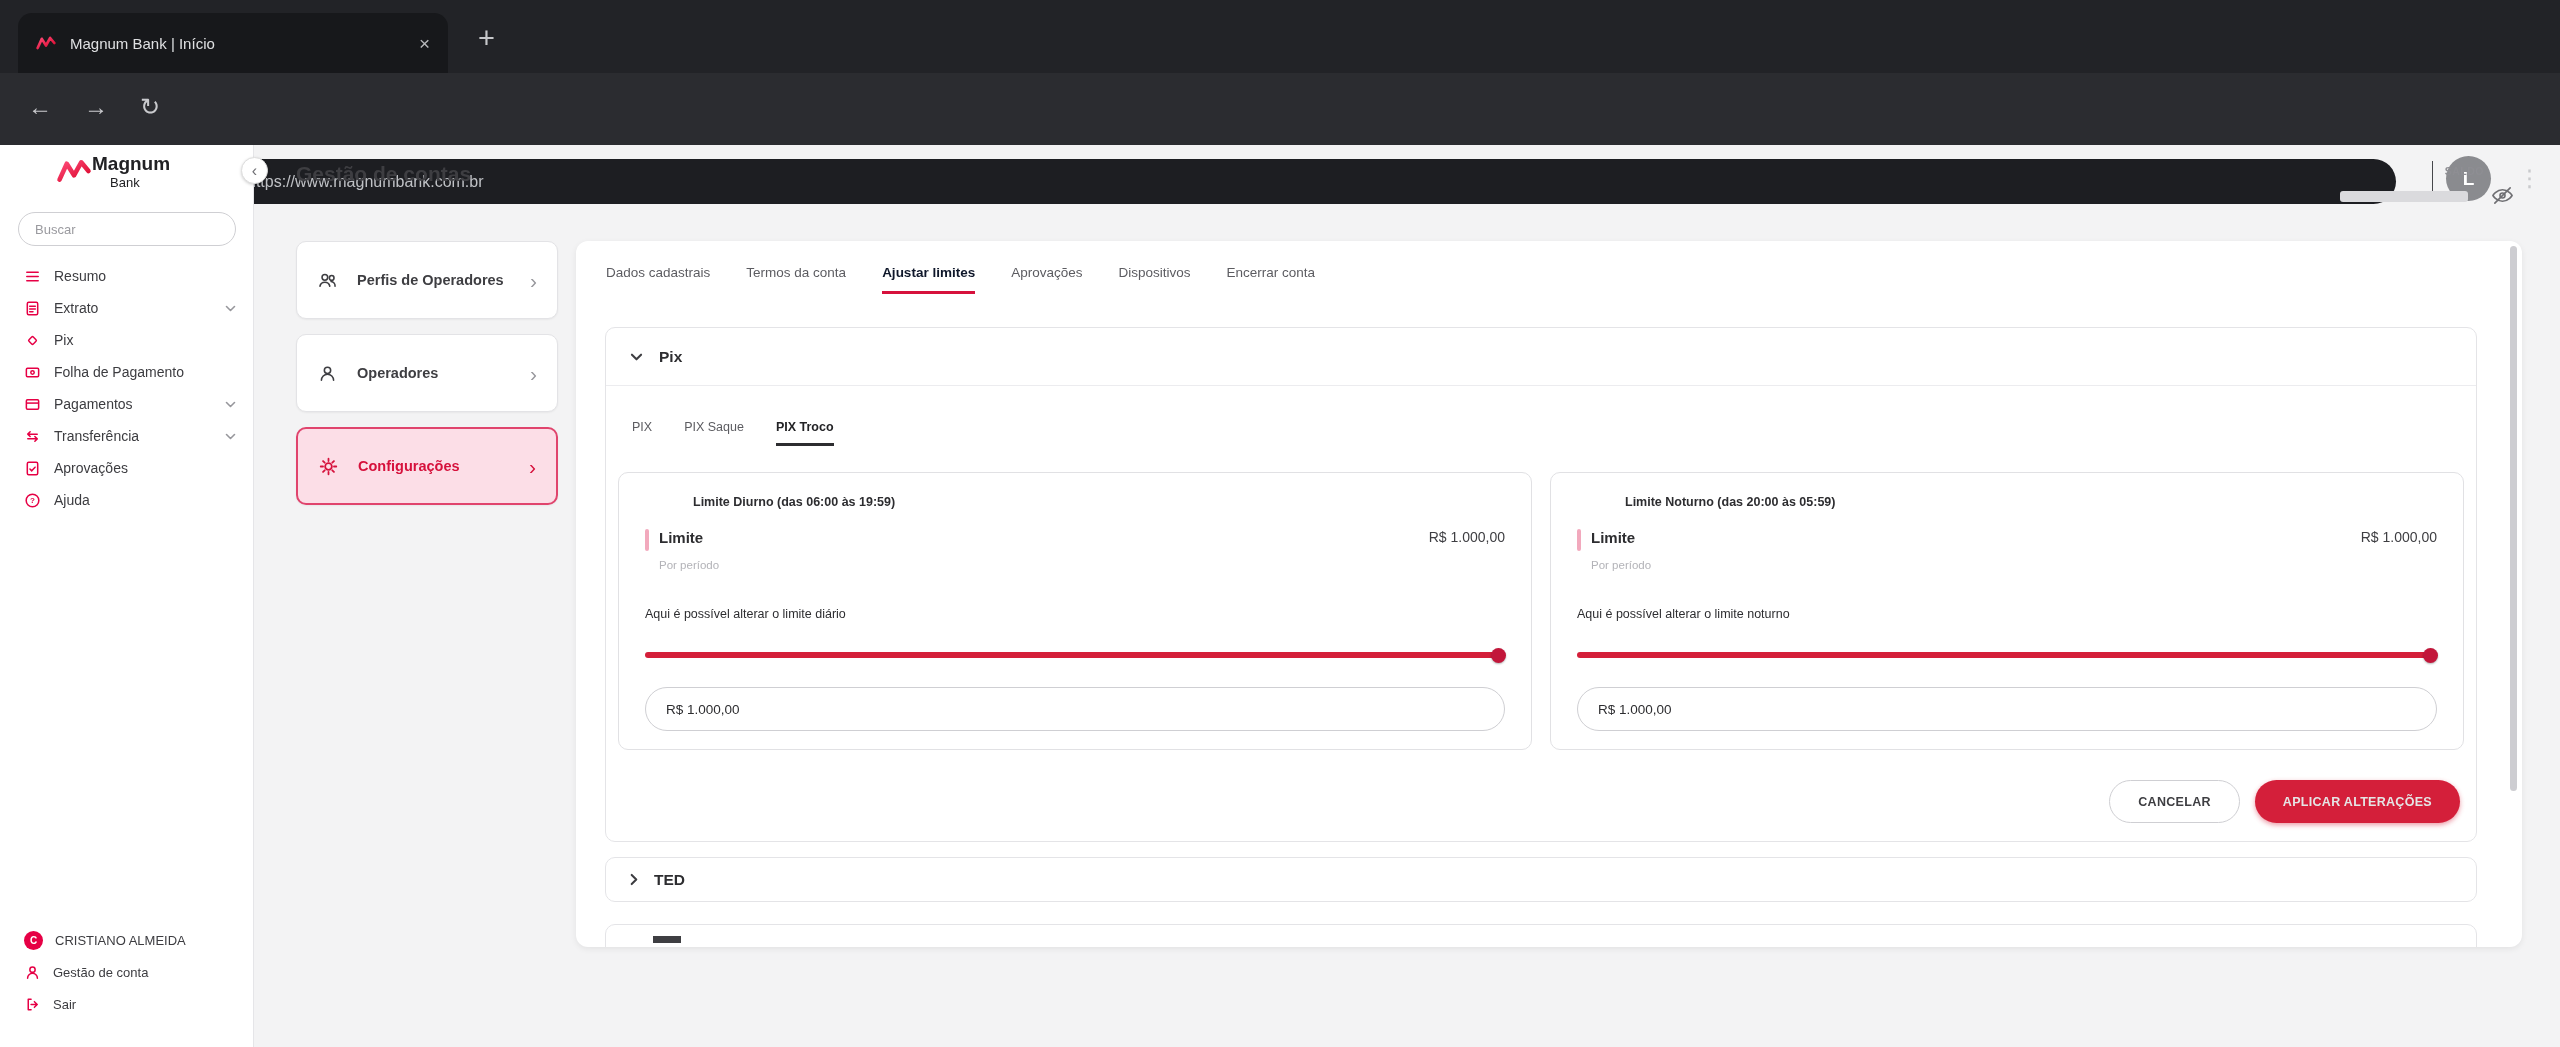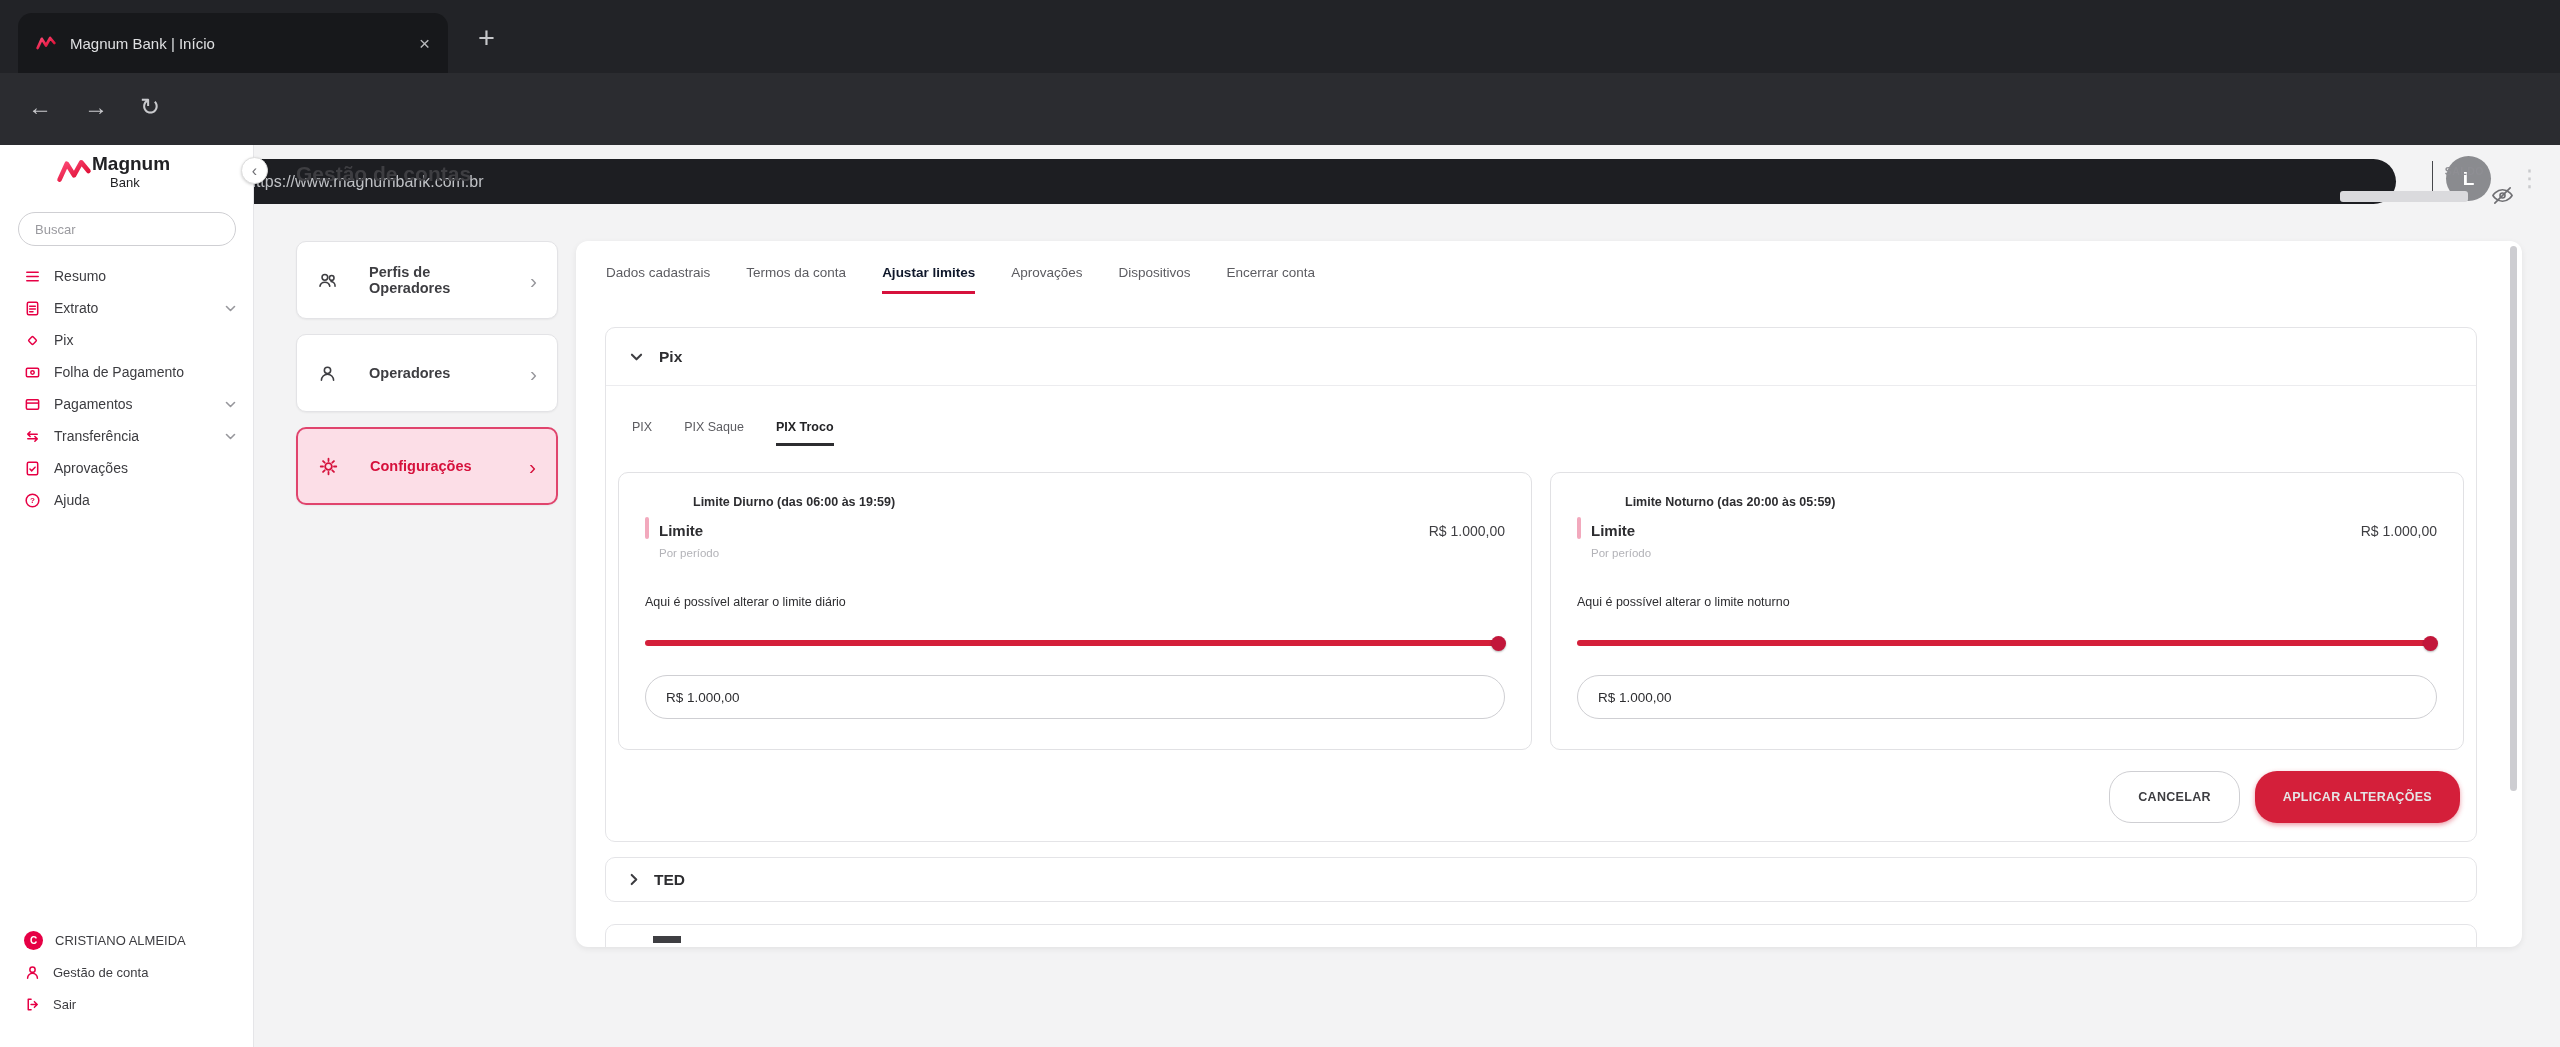--- a/index.html
+++ b/index.html
@@ -49,21 +49,21 @@
                 font-weight: bold; display: flex; align-items: center; justify-content: center; }
 
   
   .page-title { position: absolute; left: 296px; top: 162px; font-size: 21px; font-weight: bold; color: #3e3e42; }
   .saldo-label { position: absolute; right: 76px; top: 165px; font-size: 10.5px; font-weight: bold; color: #8e8e93; letter-spacing: .5px; }
   .saldo-bar { position: absolute; right: 92px; top: 191px; width: 128px; height: 11px; background: #dadadd; border-radius: 3px; }
   .eye-btn { position: absolute; right: 46px; top: 184px; color: #6f6f73; cursor: pointer; }
 
   
   .nav-card { position: absolute; left: 296px; width: 262px; height: 78px; background: #fff; border: 1px solid #e3e3e6;
-              border-radius: 10px; display: flex; align-items: center; gap: 31px; padding: 0 20px;
+              border-radius: 10px; display: flex; align-items: center; gap: 19px; padding: 0 20px;
               box-shadow: 0 1px 2px rgba(0,0,0,.05); cursor: pointer; color: #3e3e42; }
   .nc1 { top: 241px; } .nc2 { top: 334px; } .nc3 { top: 427px; }
   .nav-card .lbl { font-size: 14.5px; font-weight: bold; }
   .nav-card .ic { display: flex; }
   .nc-chevron { margin-left: auto; color: #98989d; font-size: 21px; line-height: 1; }
   .nav-card.active { background: #fcdee7; border: 2px solid #e0446d; color: #d6113c; }
   .nav-card.active .lbl, .nav-card.active .nc-chevron { color: #d6113c; }
 
   
   .panel { position: absolute; left: 576px; top: 241px; width: 1946px; height: 706px; background: #fff;
@@ -78,35 +78,35 @@
   .sec-title { font-size: 15.5px; font-weight: bold; color: #2d2d30; }
   .sec-chevron { display: flex; color: #3e3e42; }
 
   .subtabs { display: flex; gap: 32px; margin: 34px 0 0 26px; }
   .stab { font-size: 12.5px; color: #5c5c61; padding-bottom: 9px; cursor: pointer; border-bottom: 3px solid transparent; }
   .stab.active { color: #232326; font-weight: bold; border-bottom-color: #2d2d30; }
 
   .cards-row { display: flex; gap: 18px; margin: 26px 12px 0 12px; }
   .limit-card { flex: 1; border: 1px solid #e1e1e4; border-radius: 10px; padding: 22px 26px; height: 278px; background: #fff; }
   .lc-head { font-size: 12.5px; font-weight: bold; color: #2d2d30; padding-left: 48px; }
-  .lc-row { display: flex; align-items: flex-end; margin-top: 8px; }
+  .lc-row { display: flex; align-items: flex-start; margin-top: 20px; }
   .lc-accent { width: 4px; height: 22px; background: #f2a9bd; border-radius: 2px; }
   .lc-label { font-size: 15px; font-weight: bold; color: #2d2d30; margin-left: 10px; }
   .lc-value { margin-left: auto; font-size: 14px; color: #3e3e42; }
   .lc-period { font-size: 11.5px; color: #b3b3b8; margin: 8px 0 0 14px; }
   .lc-hint { font-size: 12.5px; color: #2d2d30; margin-top: 36px; }
   .lc-slider { position: relative; margin-top: 26px; height: 16px; cursor: pointer; }
   .lc-track { position: absolute; left: 0; right: 0; top: 5px; height: 6px; background: #d41f3a; border-radius: 3px; }
   .lc-thumb { position: absolute; right: -1px; top: 1px; width: 15px; height: 15px; border-radius: 50%;
               background: #c2163a; box-shadow: 0 1px 2px rgba(0,0,0,.3); cursor: grab; }
   .lc-input { width: 100%; height: 44px; margin-top: 24px; border: 1px solid #cfcfd3; border-radius: 22px;
               padding: 0 20px; font-size: 13.5px; color: #2d2d30; outline: none; }
 
   .actions { position: absolute; right: 16px; bottom: 18px; display: flex; gap: 15px; }
-  .btn { height: 52px; padding: 8px 28px; border-radius: 22px; font-size: 12.5px; font-weight: bold;
+  .btn { height: 43px; padding: 8px 28px; border-radius: 22px; font-size: 12.5px; font-weight: bold;
          letter-spacing: .3px; cursor: pointer; font-family: "Liberation Sans", sans-serif; }
   .btn-cancel { border: 1px solid #cfcfd3; background: #fff; color: #3e3e42; }
   .btn-apply { border: none; background: #d41f3a; color: #e5e5e5; box-shadow: 0 2px 5px rgba(212,31,58,.45); }
 
   .sec-ted { top: 616px; height: 45px; display: flex; align-items: center; gap: 16px; padding: 0 24px; cursor: pointer; }
   .sec-partial { top: 683px; height: 60px; }
   .clip-label { position: absolute; left: 47px; top: 11px; width: 28px; height: 7px; background: #3e3e42; }
 
   .panel-scrollbar { position: absolute; right: 5px; top: 5px; width: 7px; height: 545px; border-radius: 4px; background: #cdcdd1; cursor: pointer; }
 </style>

